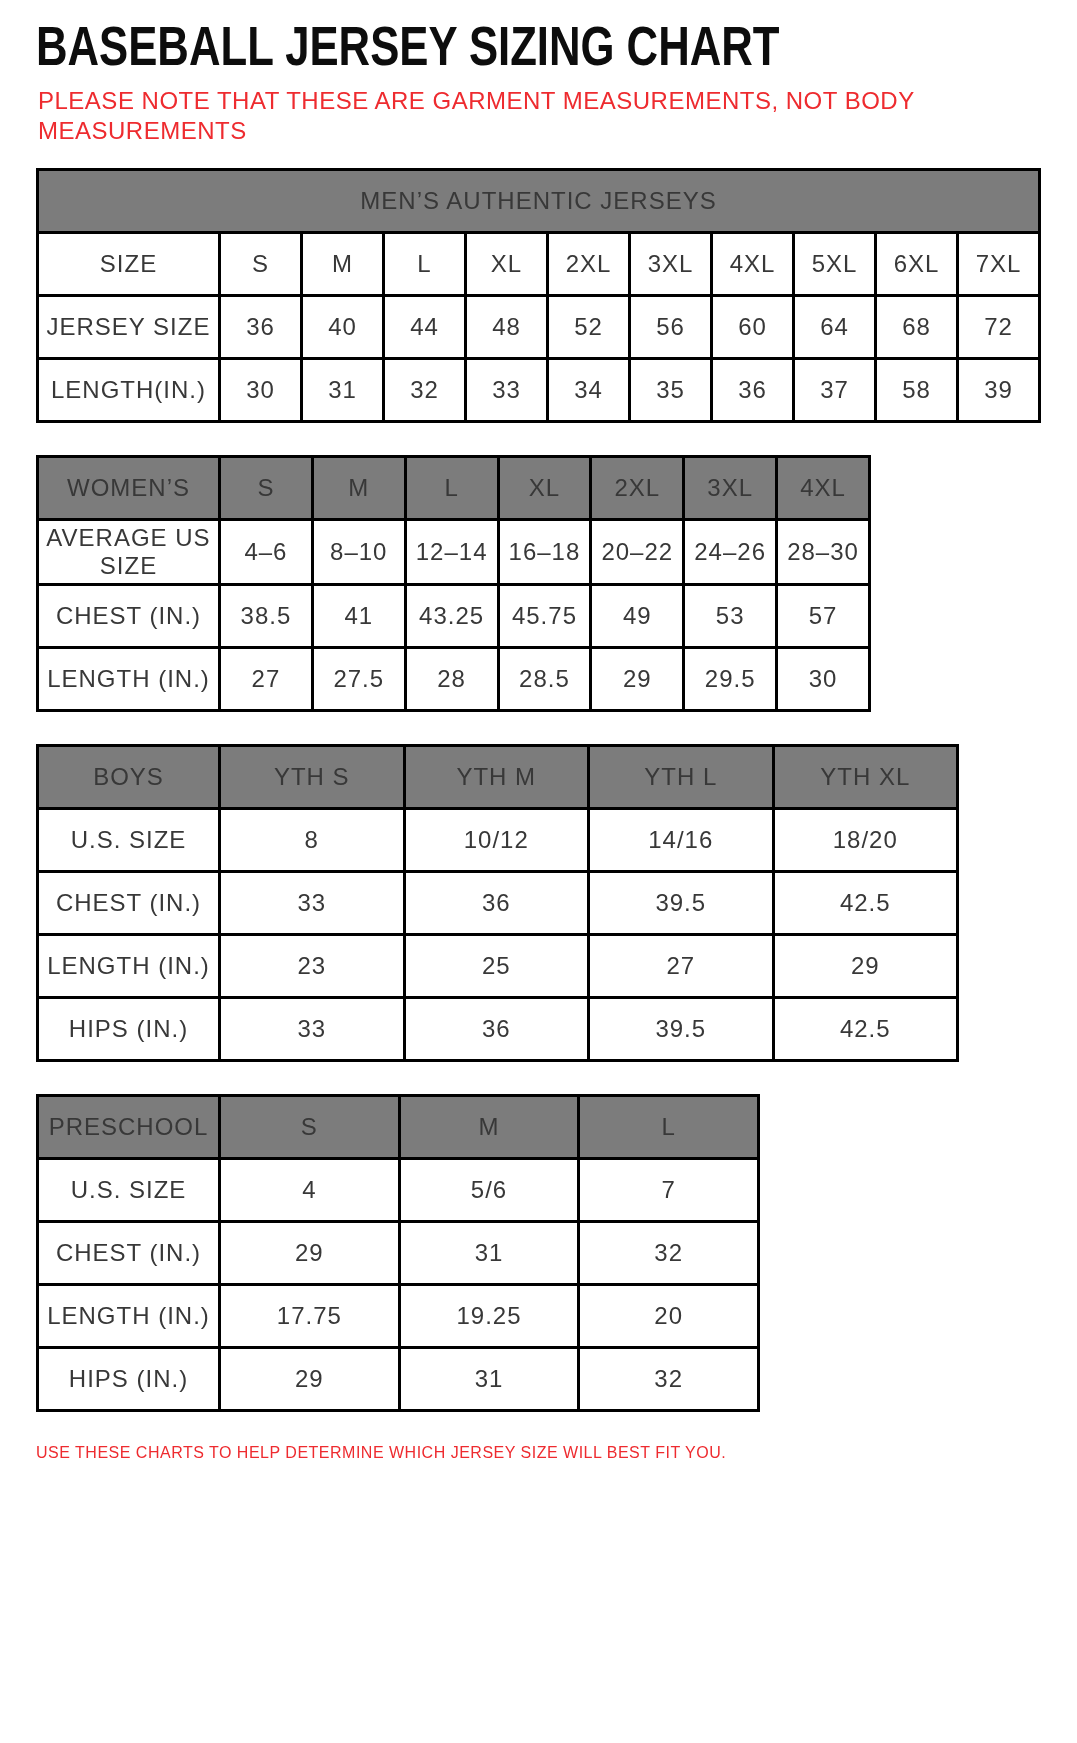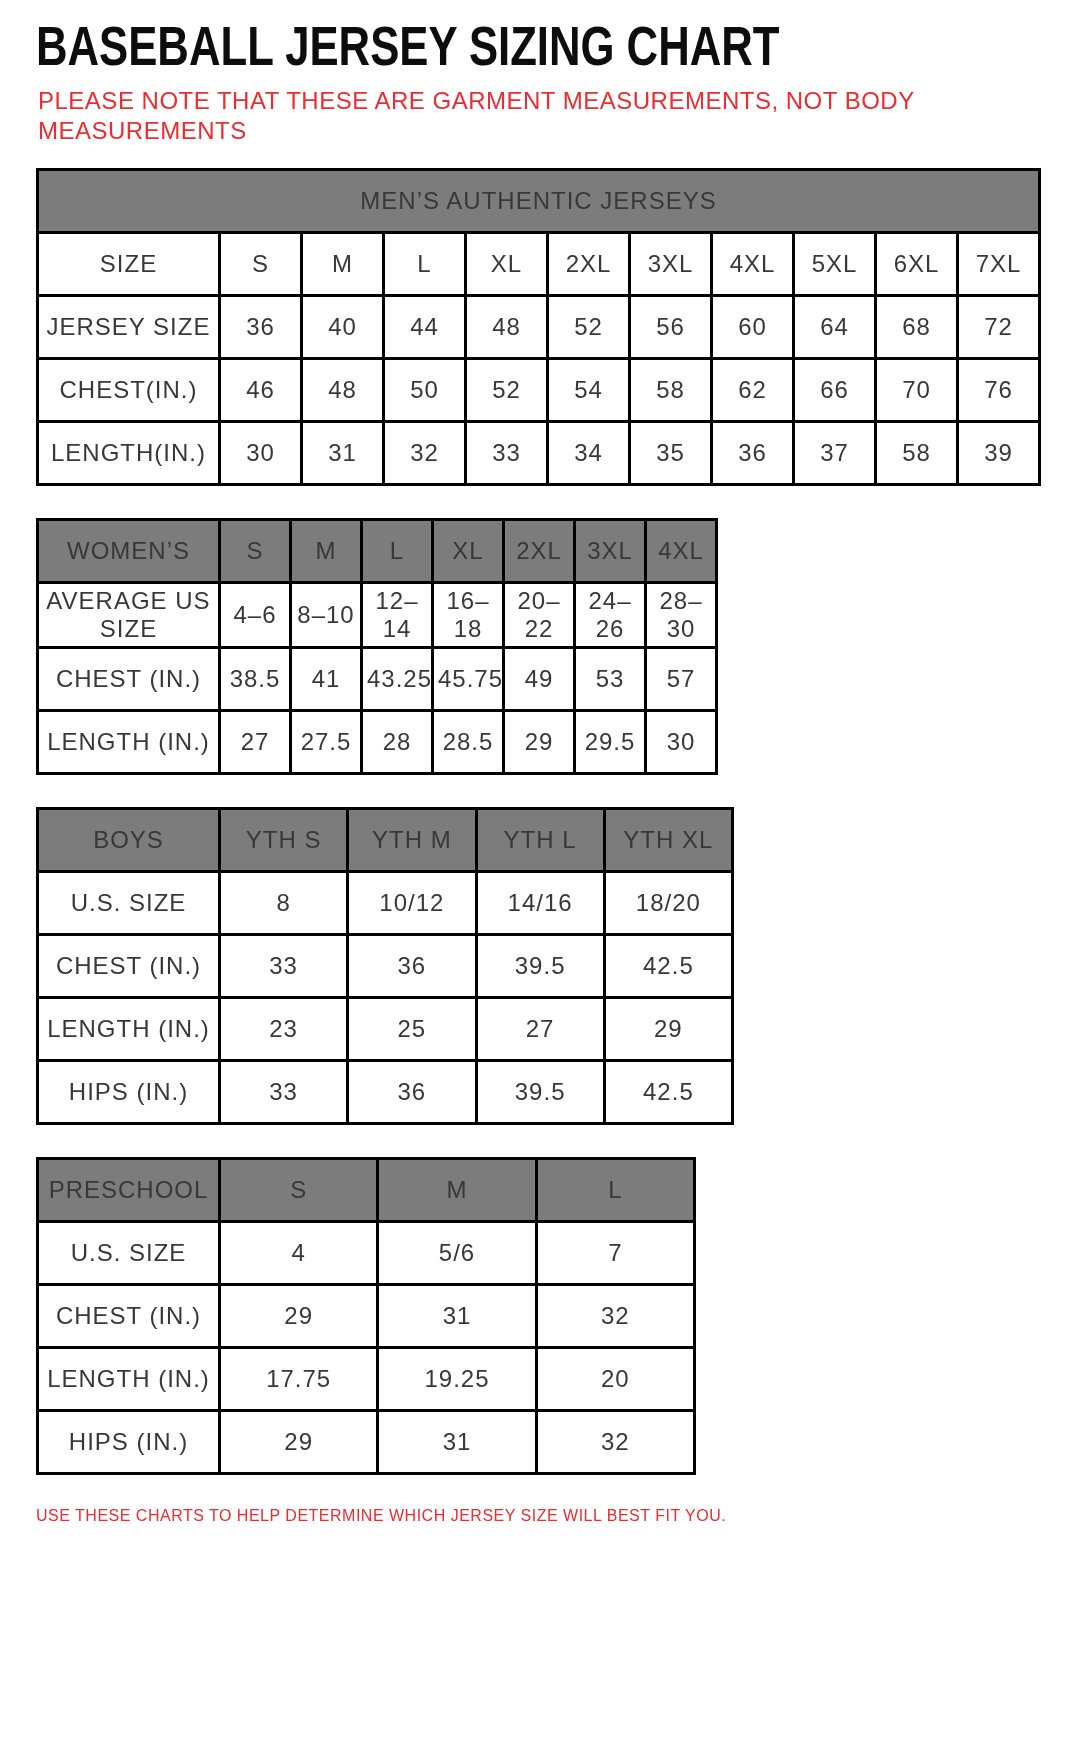--- a/index.html
+++ b/index.html
@@ -63,23 +63,23 @@
     letter-spacing:4px;
     height:68px;
   }
   td.hcell{
     background:var(--gray);
     color:#ffffff;
     letter-spacing:2px;
   }
   col.label-col{ width:182px; }
   .t-mens{ width:1005px; }
-  .t-womens{ width:682px; }
-  .t-boys{ width:698px; }
-  .t-pre{ width:660px; }
+  .t-womens{ width:835px; }
+  .t-boys{ width:923px; }
+  .t-pre{ width:724px; }
 
   .footer{
     color:var(--red);
     font-size:16px;
     letter-spacing:0.5px;
     margin:6px 0 0 0;
   }
 </style>
 </head>
 <body>
@@ -126,33 +126,20 @@
           <td class="val">44</td>
           <td class="val">48</td>
           <td class="val">52</td>
           <td class="val">56</td>
           <td class="val">60</td>
           <td class="val">64</td>
           <td class="val">68</td>
           <td class="val">72</td>
         </tr>
         <tr>
-          <td class="label">CHEST(IN.)</td>
-          <td class="val">46</td>
-          <td class="val">48</td>
-          <td class="val">50</td>
-          <td class="val">52</td>
-          <td class="val">54</td>
-          <td class="val">58</td>
-          <td class="val">62</td>
-          <td class="val">66</td>
-          <td class="val">70</td>
-          <td class="val">76</td>
-        </tr>
-        <tr>
           <td class="label">LENGTH(IN.)</td>
           <td class="val">30</td>
           <td class="val">31</td>
           <td class="val">32</td>
           <td class="val">33</td>
           <td class="val">34</td>
           <td class="val">35</td>
           <td class="val">36</td>
           <td class="val">37</td>
           <td class="val">58</td>

